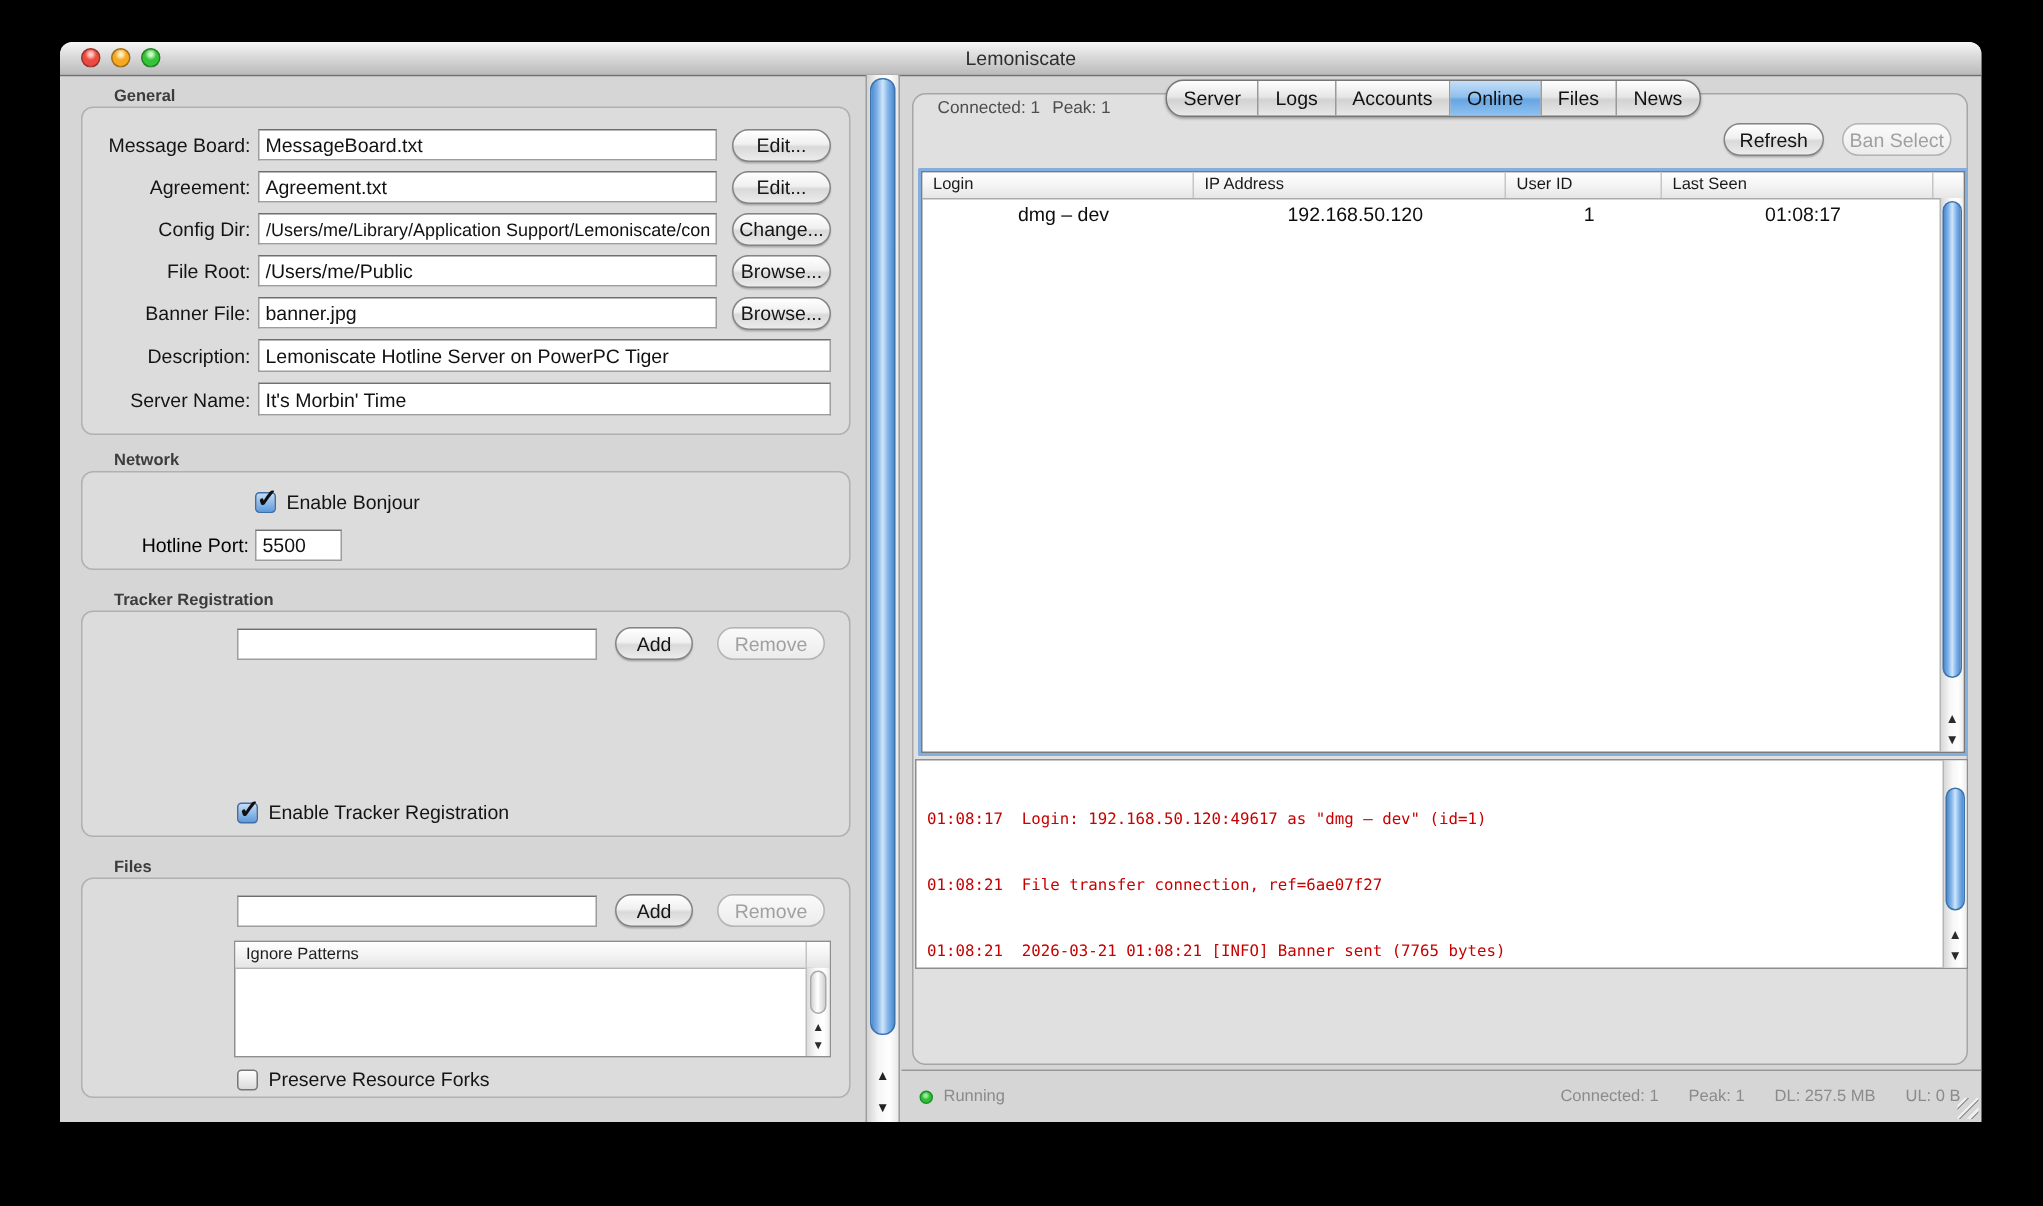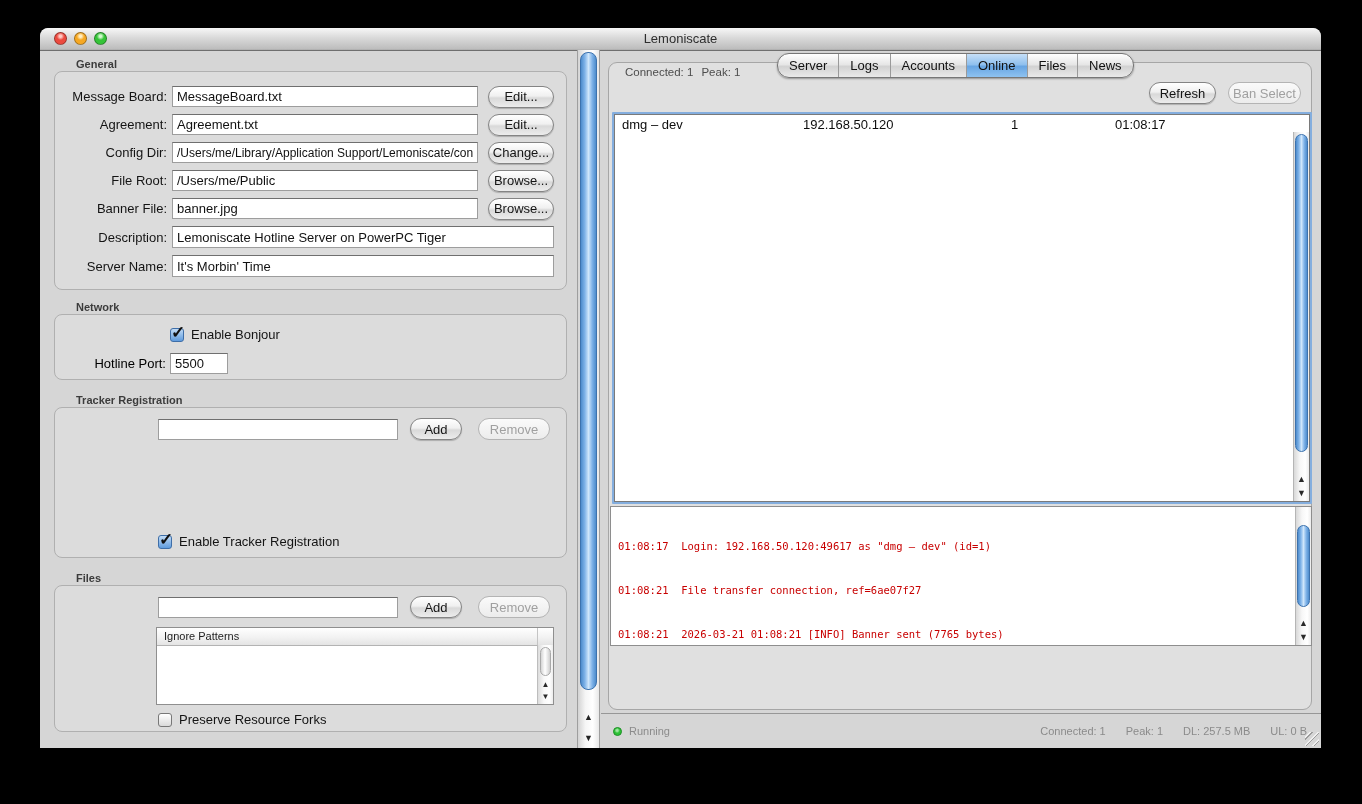--- a/index.html
+++ b/index.html
@@ -79,21 +79,21 @@
     border:2px solid #84aede;border-radius:1px;background:#fff;}
   .otable-inner{position:absolute;inset:0;border:1px solid #7a7a7a;box-sizing:border-box;background:#fff;overflow:hidden;}
   .ohead{display:flex;height:17px;background:linear-gradient(#ffffff,#f3f3f3 55%,#e6e6e6);
     border-bottom:1px solid #ababab;}
   .ohead .hc{box-sizing:border-box;font-size:11px;color:#1a1a1a;padding:2px 0 0 7px;border-right:1px solid #c6c6c6;}
   .ohead .hc:nth-child(1){width:181px;}
   .ohead .hc:nth-child(2){width:208px;}
   .ohead .hc:nth-child(3){width:104px;}
   .ohead .hc:nth-child(4){width:181px;}
   .ohead .hfill{flex:1;border-right:none;}
-  .orow{display:flex;height:20px;font-size:13px;color:#0d0d0d;line-height:20px;}
+  .orow{display:flex;height:20px;font-size:13px;color:#0d0d0d;line-height:20px;text-align:center;}
   .orow .c{box-sizing:border-box;padding-left:7px;overflow:hidden;white-space:nowrap;}
   .orow .c:nth-child(1){width:181px;}
   .orow .c:nth-child(2){width:208px;}
   .orow .c:nth-child(3){width:104px;}
   .orow .c:nth-child(4){width:181px;}
   .osb{position:absolute;right:0;top:17px;bottom:0;width:16px;box-sizing:border-box;
     border-left:1px solid #b5b5b5;background:linear-gradient(90deg,#d8d8d8,#f7f7f7 40%,#ffffff 75%,#ececec);}
   
   .logbox{position:absolute;left:1px;top:443px;width:702px;height:140px;box-sizing:border-box;
     border:1px solid #8e8e8e;background:#fff;}
@@ -229,20 +229,27 @@
 
     <div class="bigbox">
       <div class="conn-label">
         <span>Connected: 1</span><span>Peak: 1</span>
       </div>
       <div class="btn" style="position:absolute;left:540px;top:19px;width:67px;">Refresh</div>
       <div class="btn disabled" style="position:absolute;left:619px;top:19px;width:73px;">Ban Select</div>
 
       <div class="otable">
         <div class="otable-inner">
+          <div class="ohead">
+            <div class="hc">Login</div>
+            <div class="hc">IP Address</div>
+            <div class="hc">User ID</div>
+            <div class="hc">Last Seen</div>
+            <div class="hc hfill"></div>
+          </div>
           <div class="orow">
             <div class="c">dmg – dev</div>
             <div class="c">192.168.50.120</div>
             <div class="c">1</div>
             <div class="c">01:08:17</div>
           </div>
           <div class="osb">
             <div class="aqua-thumb" style="left:1px;width:13px;top:2px;height:318px;"></div>
             <div class="mini-arr arr-up" style="bottom:16px;font-size:9px;"></div>
             <div class="mini-arr arr-down" style="bottom:2px;font-size:9px;"></div>

